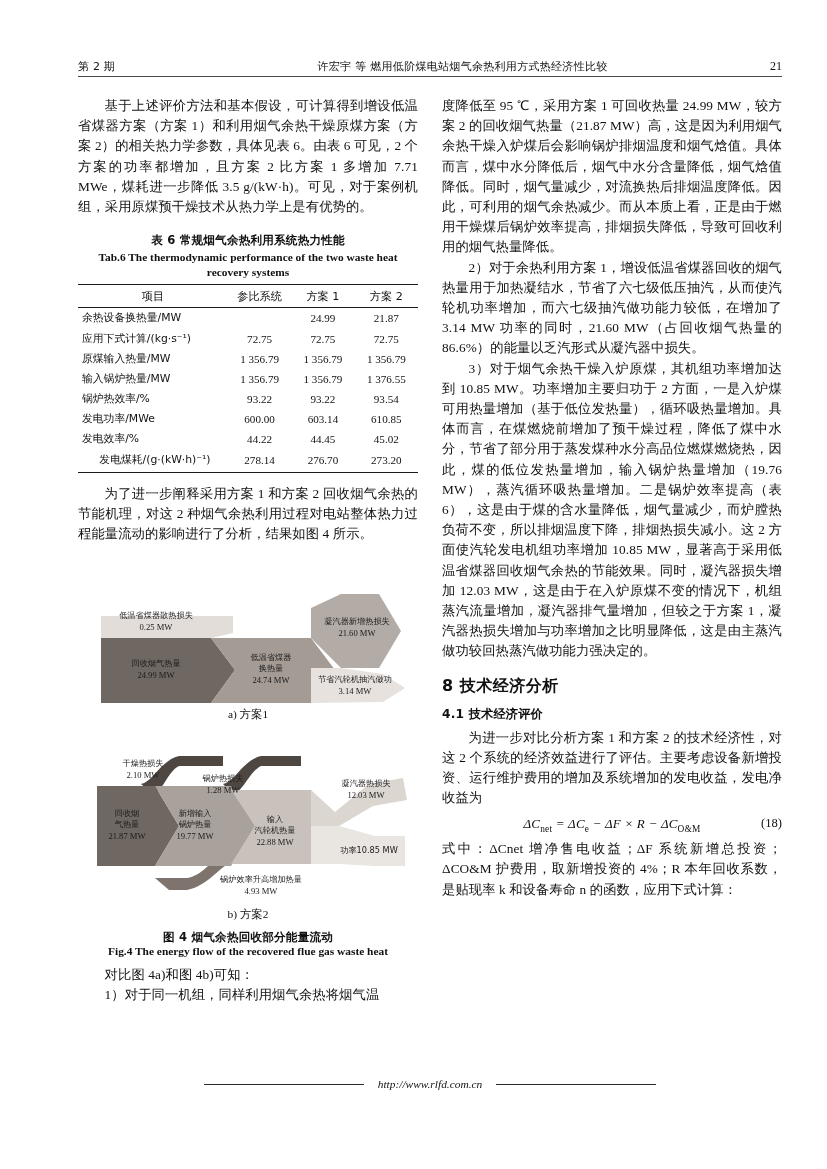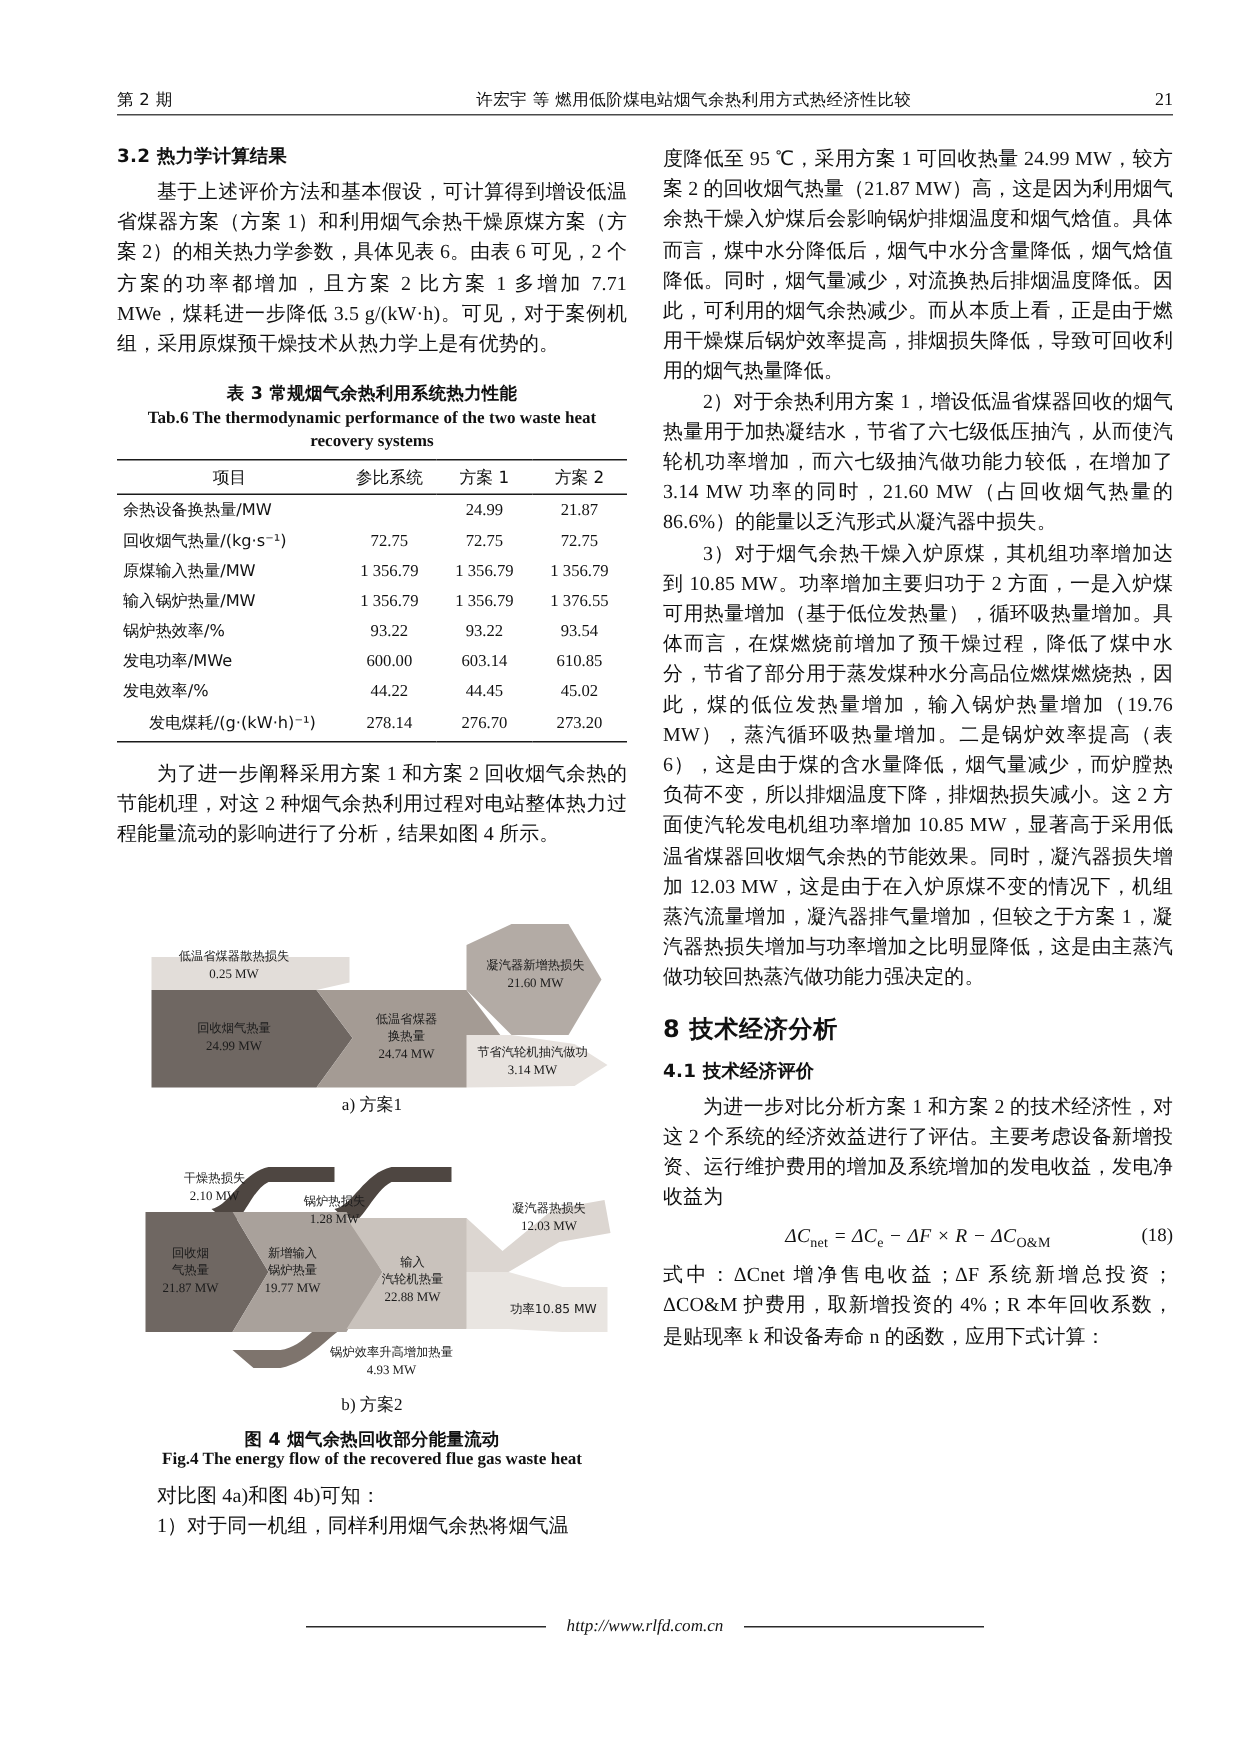--- a/index.html
+++ b/index.html
@@ -162,26 +162,25 @@
 <div class="page">
 
   <div class="runhead">
     <span class="rh-left">第 2 期</span>
     <span class="rh-mid">许宏宇  等  燃用低阶煤电站烟气余热利用方式热经济性比较</span>
     <span class="rh-right">21</span>
   </div>
 
   <div class="col col-left">
 
-    <h3 class="sec">3.2 热力学计算结果</h3>
 
     <p class="body">基于上述评价方法和基本假设，可计算得到增设低温省煤器方案（方案 1）和利用烟气余热干燥原煤方案（方案 2）的相关热力学参数，具体见表 6。由表 6 可见，2 个方案的功率都增加，且方案 2 比方案 1 多增加 7.71 MWe，煤耗进一步降低 3.5 g/(kW·h)。可见，对于案例机组，采用原煤预干燥技术从热力学上是有优势的。</p>
 
     <div class="tbl-wrap">
-      <div class="tbl-cap-cn">表 3  常规烟气余热利用系统热力性能</div>
+      <div class="tbl-cap-cn">表 6  常规烟气余热利用系统热力性能</div>
       <div class="tbl-cap-en">Tab.6 The thermodynamic performance of the two waste heat recovery systems</div>
       <table class="data">
         <colgroup>
           <col class="c-item">
             <col class="c-num">
             <col class="c-num">
             <col class="c-num">
         </colgroup>
         <thead>
           <tr>
@@ -192,21 +191,21 @@
           </tr>
         </thead>
         <tbody>
             <tr>
               <td class="item">余热设备换热量/MW</td>
               <td></td>
               <td>24.99</td>
               <td>21.87</td>
             </tr>
             <tr>
-              <td class="item">回收烟气热量/(kg·s⁻¹)</td>
+              <td class="item">应用下式计算/(kg·s⁻¹)</td>
               <td>72.75</td>
               <td>72.75</td>
               <td>72.75</td>
             </tr>
             <tr>
               <td class="item">原煤输入热量/MW</td>
               <td>1 356.79</td>
               <td>1 356.79</td>
               <td>1 356.79</td>
             </tr>

